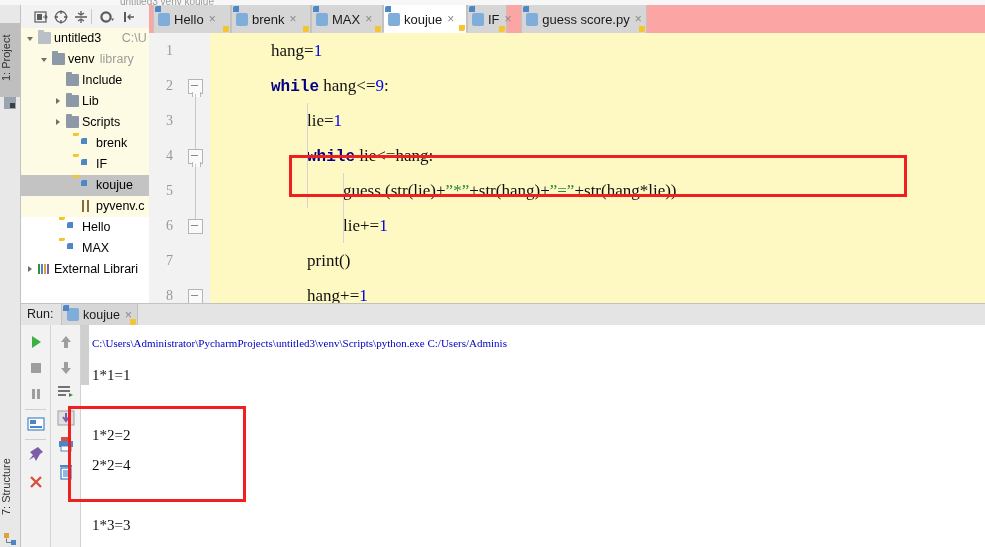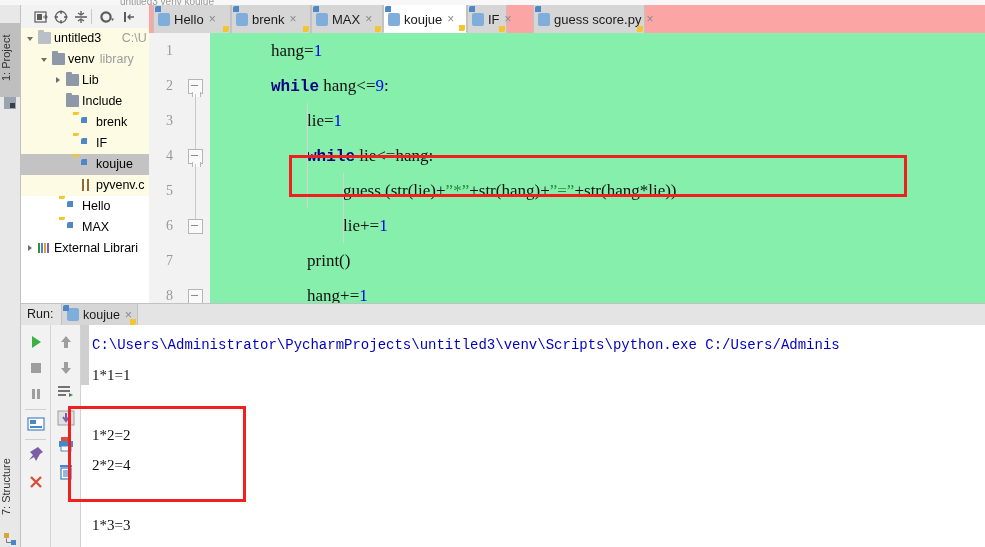--- a/index.html
+++ b/index.html
@@ -101,21 +101,21 @@
   .tab .tclose{display:inline-block;color:#8a8a8a;margin-left:5px;font-size:12px;vertical-align:1px;}
 
   
   .editor{
     position:absolute;left:149px;top:33px;width:836px;height:270px;background:#ffffff;overflow:hidden;
   }
   .gutter{
     position:absolute;left:0;top:0;width:29px;height:270px;background:#f2f2f2;border-right:0;
   }
   .foldstrip{position:absolute;left:29px;top:0;width:32px;height:270px;background:#f2f2f2;border-right:1px solid #e3e3e3;}
-  .codearea{position:absolute;left:61px;top:0;width:775px;height:270px;background:#86efac;}
+  .codearea{position:absolute;left:61px;top:0;width:775px;height:270px;background:#fef9c3;}
   .ln{
     position:absolute;right:5px;width:24px;text-align:right;
     font-family:"Liberation Serif", serif;font-size:14px;color:#999;height:35px;line-height:35px;
   }
   .lrow{position:absolute;left:0;width:836px;height:35px;}
   .lrow.hl{background:#fdfbe3;}
   .lrow.cur{background:#efefef;}
   .code{
     position:absolute;left:61px;height:35px;line-height:35px;
     font-family:"Liberation Serif", serif;font-size:17px;color:#111;white-space:pre;
@@ -153,21 +153,21 @@
   .run-tab .tclose{color:#8a8a8a;margin-left:5px;}
   .run-toolbar-a{position:absolute;left:0;top:22px;width:29px;height:222px;background:#f2f2f2;border-right:1px solid #d2d2d2;}
   .run-toolbar-b{position:absolute;left:30px;top:22px;width:29px;height:222px;background:#f2f2f2;border-right:1px solid #d2d2d2;}
   .rico{position:absolute;left:6px;width:18px;height:18px;}
   .tbsep-h{position:absolute;left:4px;width:21px;height:1px;background:#d0d0d0;}
   .console{
     position:absolute;left:60px;top:22px;width:904px;height:222px;background:#ffffff;overflow:hidden;
   }
   .cline{
     position:absolute;left:11px;white-space:pre;
-    font-family:Liberation Mono, monospace;font-size:14px;color:#0000c0;
+    font-family:Liberation Serif, serif;font-size:11px;color:#0000c0;
   }
   .cline.out{color:#111;font-family:"Liberation Serif", serif;font-size:15px;}
   .scrollbar{position:absolute;left:60px;top:22px;width:8px;height:60px;background:#cfcfcf;}
 
   
   .watermark{
     position:absolute;background:#4285f4;color:#ffffff;
     font-family:"DejaVu Sans", sans-serif;font-weight:bold;
     display:flex;align-items:center;justify-content:center;letter-spacing:1px;
   }
@@ -236,45 +236,50 @@
           <span class="tlabel bold" style="left: 33px;">untitled3</span>
           <span class="tlabel tsub" style="left: 100.8px;">C:\U</span>
         </div>
         <div class="trow hl">
           <span class="arrow open" style="left: 20px;"></span>
           <span class="ficon folder dk" style="left: 31px;"></span>
           <span class="tlabel" style="left: 47px;">venv</span>
           <span class="tlabel tsub" style="left: 78.8px;">library</span>
         </div>
         <div class="trow hl">
+          <span class="ficon folder dk" style="left: 45px;"></span>
+          <span class="tlabel" style="left: 61px;">Include</span>
+        </div>
+        <div class="trow hl">
           <span class="arrow" style="left: 34px;"></span>
           <span class="ficon folder dk" style="left: 45px;"></span>
           <span class="tlabel" style="left: 61px;">Lib</span>
         </div>
         <div class="trow hl">
+          <span class="arrow" style="left: 34px;"></span>
           <span class="ficon folder dk" style="left: 45px;"></span>
-          <span class="tlabel" style="left: 61px;">Include</span>
+          <span class="tlabel" style="left: 61px;">Scripts</span>
         </div>
         <div class="trow hl"><span class="ficon pyfile" style="left: 59px;"></span><span class="tlabel" style="left: 75px;">brenk</span></div>
         <div class="trow hl"><span class="ficon pyfile" style="left: 59px;"></span><span class="tlabel" style="left: 75px;">IF</span></div>
         <div class="trow sel"><span class="ficon pyfile" style="left: 59px;"></span><span class="tlabel" style="left: 75px;">koujue</span></div>
         <div class="trow hl"><span class="ficon cfgicon" style="left: 59px;"></span><span class="tlabel" style="left: 75px;">pyvenv.c</span></div>
         <div class="trow"><span class="ficon pyfile" style="left: 45px;"></span><span class="tlabel" style="left: 61px;">Hello</span></div>
         <div class="trow"><span class="ficon pyfile" style="left: 45px;"></span><span class="tlabel" style="left: 61px;">MAX</span></div>
         <div class="trow"><span class="arrow" style="left: 6px;"></span><span class="ficon libicon" style="left: 17px;"><i style="left:0;background:#3d8b40"></i><i style="left:3px;background:#4a86c8"></i><i style="left:6px;background:#d8a43c"></i><i style="left:9px;background:#7b5ea7"></i></span><span class="tlabel" style="left: 33px;">External Librari</span></div>
       </div>
   </div>
 
   <div class="tabs">
       <div class="tab" style="left: 4px; width: 78px;"><span class="pyfile"></span><span>Hello</span><span class="tclose">×</span></div>
       <div class="tab" style="left: 82px; width: 80px;"><span class="pyfile"></span><span>brenk</span><span class="tclose">×</span></div>
       <div class="tab" style="left: 162px; width: 72px;"><span class="pyfile"></span><span>MAX</span><span class="tclose">×</span></div>
       <div class="tab active" style="left: 234px; width: 84px;"><span class="pyfile"></span><span>koujue</span><span class="tclose">×</span></div>
       <div class="tab" style="left: 318px; width: 40px;"><span class="pyfile"></span><span>IF</span><span class="tclose">×</span></div>
-      <div class="tab" style="left: 384px; width: 112px;"><span class="pyfile"></span><span>guess score.py</span><span class="tclose">×</span></div>
+      <div class="tab" style="left: 372px; width: 126px; text-align: center;"><span class="pyfile"></span><span>guess score.py</span><span class="tclose">×</span></div>
     </div>
 
   <div class="editor">
     <div class="lrow hl" style="top: 0px;"></div>
       <div class="lrow hl" style="top: 35px;"></div>
       <div class="lrow hl" style="top: 70px;"></div>
       <div class="lrow hl" style="top: 105px;"></div>
       <div class="lrow hl" style="top: 140px;"></div>
       <div class="lrow" style="top: 175px;"></div>
       <div class="lrow cur" style="top: 210px;"></div>

